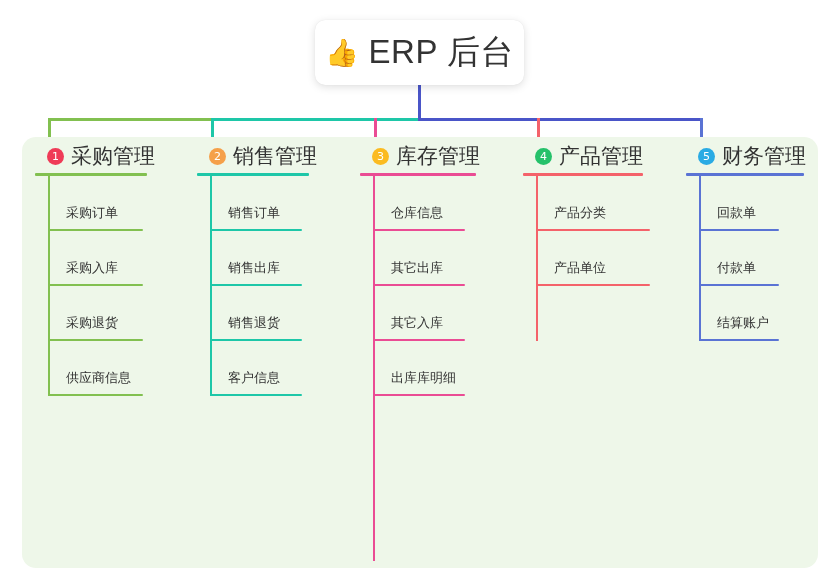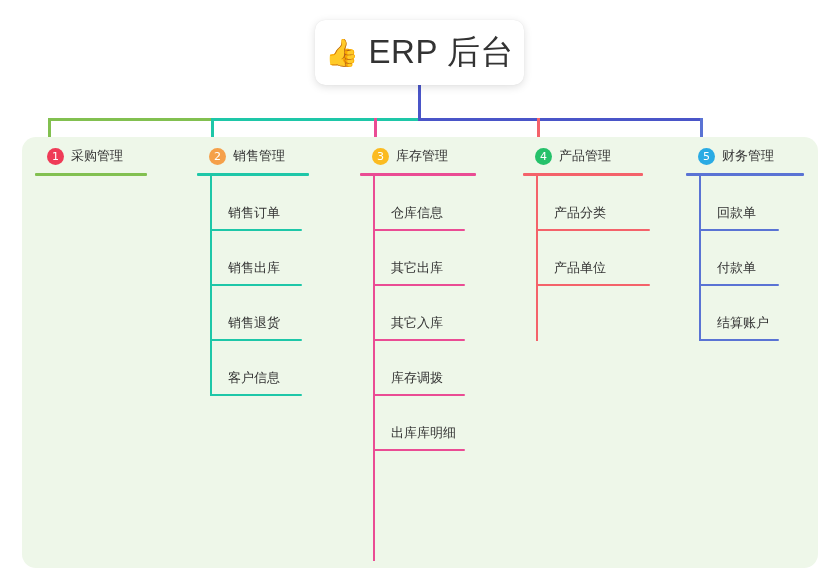--- a/index.html
+++ b/index.html
@@ -43,21 +43,21 @@
 
   
   .col{position:absolute;top:143px;z-index:3;}
   .col-head{display:flex;align-items:center;gap:7px;height:26px;padding-left:12px;}
   .badge{
     width:17px;height:17px;border-radius:50%;
     color:#ffffff;font-size:11px;line-height:17px;text-align:center;
     font-family:"DejaVu Sans",sans-serif;
     flex:0 0 auto;
   }
-  .col-title{font-size:13px;color:#333333;white-space:nowrap;}
+  .col-title{font-size:21px;color:#333333;white-space:nowrap;}
   .head-rule{margin-top:4px;height:3px;border-radius:1px;}
 
   .items{position:relative;margin-top:0;}
   .spine{position:absolute;left:13px;top:0;width:2px;}
   .item{position:relative;height:55px;}
   .item-label{
     position:absolute;left:31px;bottom:9px;
     font-size:13px;color:#333333;white-space:nowrap;
   }
   .item-rule{position:absolute;left:13px;bottom:0;height:2px;border-radius:1px;}
@@ -86,20 +86,39 @@
       <div class="vbar" style="left: 700px; top: 118px; height: 32px; background: rgb(90, 115, 212);"></div>
     </div>
 
   <div id="columns">
       <div class="col" style="left: 35px; top: 143px;">
         <div class="col-head">
           <span class="badge" style="background: rgb(239, 59, 87);">1</span>
           <span class="col-title">采购管理</span>
         </div>
         <div class="head-rule" style="background: rgb(130, 192, 80); width: 112px;"></div>
+        <div class="items">
+          <div class="spine" style="background: rgb(130, 192, 80); height: 220px;"></div>
+          <div class="item">
+            <span class="item-label">采购订单</span>
+            <div class="item-rule" style="background: rgb(130, 192, 80); width: 95px;"></div>
+          </div>
+          <div class="item">
+            <span class="item-label">采购入库</span>
+            <div class="item-rule" style="background: rgb(130, 192, 80); width: 95px;"></div>
+          </div>
+          <div class="item">
+            <span class="item-label">采购退货</span>
+            <div class="item-rule" style="background: rgb(130, 192, 80); width: 95px;"></div>
+          </div>
+          <div class="item">
+            <span class="item-label">供应商信息</span>
+            <div class="item-rule" style="background: rgb(130, 192, 80); width: 95px;"></div>
+          </div>
+        </div>
       </div>
       <div class="col" style="left: 197px; top: 143px;">
         <div class="col-head">
           <span class="badge" style="background: rgb(245, 160, 74);">2</span>
           <span class="col-title">销售管理</span>
         </div>
         <div class="head-rule" style="background: rgb(30, 199, 168); width: 112px;"></div>
         <div class="items">
           <div class="spine" style="background: rgb(30, 199, 168); height: 220px;"></div>
           <div class="item">
@@ -134,24 +153,20 @@
           </div>
           <div class="item">
             <span class="item-label">其它出库</span>
             <div class="item-rule" style="background: rgb(234, 76, 148); width: 92px;"></div>
           </div>
           <div class="item">
             <span class="item-label">其它入库</span>
             <div class="item-rule" style="background: rgb(234, 76, 148); width: 92px;"></div>
           </div>
           <div class="item">
-            <span class="item-label">库存调拨</span>
-            <div class="item-rule" style="background: rgb(234, 76, 148); width: 92px;"></div>
-          </div>
-          <div class="item">
             <span class="item-label">出库库明细</span>
             <div class="item-rule" style="background: rgb(234, 76, 148); width: 92px;"></div>
           </div>
         </div>
       </div>
       <div class="col" style="left: 523px; top: 143px;">
         <div class="col-head">
           <span class="badge" style="background: rgb(37, 193, 106);">4</span>
           <span class="col-title">产品管理</span>
         </div>

